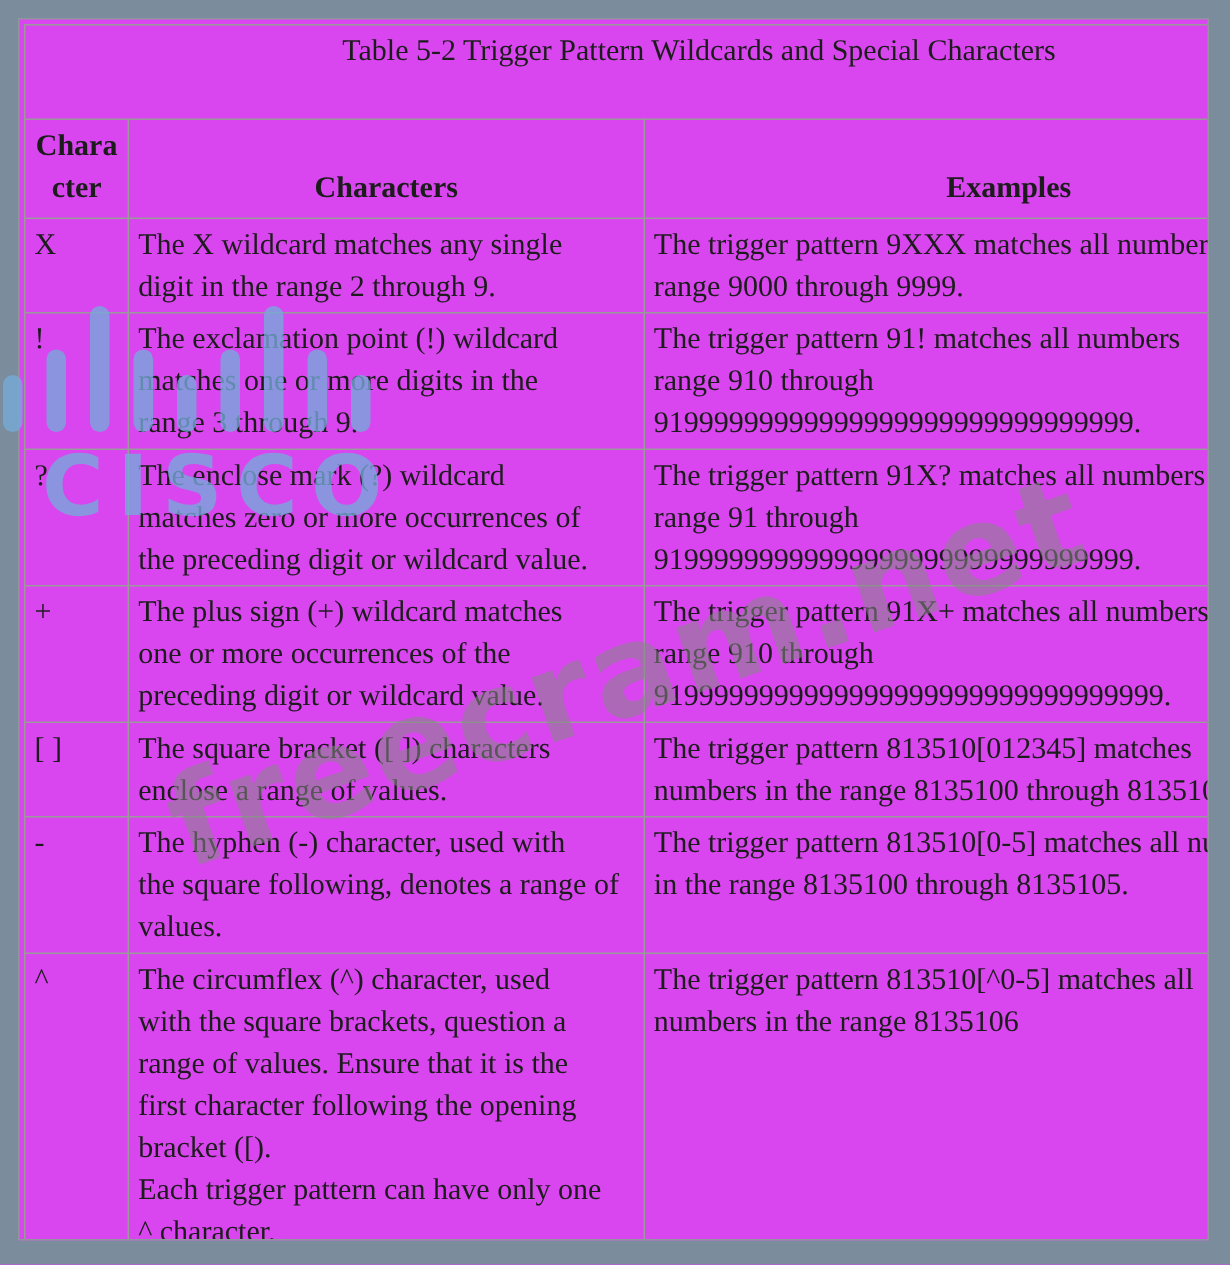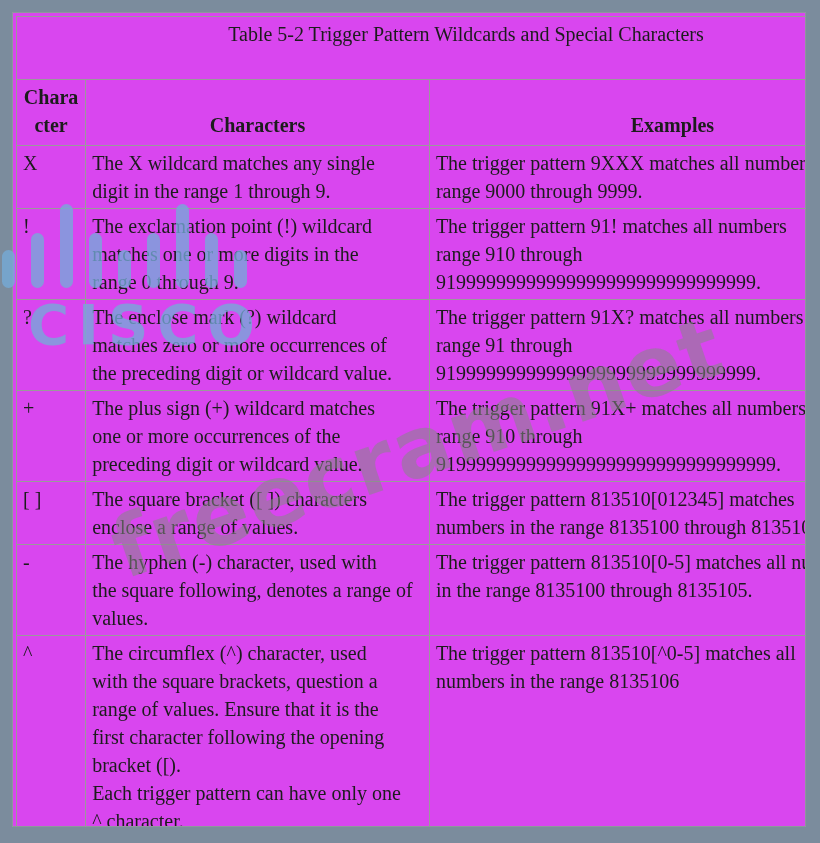--- a/index.html
+++ b/index.html
@@ -98,29 +98,29 @@
           <th>Chara
 cter</th>
           <th>Characters</th>
           <th>Examples</th>
         </tr>
       </tbody>
       <tbody id="table-body">
           <tr>
             <td class="char-cell">X</td>
             <td class="desc-cell">The X wildcard matches any single
-digit in the range 1 through 9.</td>
+digit in the range 2 through 9.</td>
             <td class="ex-cell">The trigger pattern 9XXX matches all numbers
 range 9000 through 9999.</td>
           </tr>
           <tr>
             <td class="char-cell">!</td>
             <td class="desc-cell">The exclamation point (!) wildcard
 matches one or more digits in the
-range 0 through 9.</td>
+range 3 through 9.</td>
             <td class="ex-cell">The trigger pattern 91! matches all numbers
 range 910 through
 91999999999999999999999999999999.</td>
           </tr>
           <tr>
             <td class="char-cell">?</td>
             <td class="desc-cell">The enclose mark (?) wildcard
 matches zero or more occurrences of
 the preceding digit or wildcard value.</td>
             <td class="ex-cell">The trigger pattern 91X? matches all numbers

